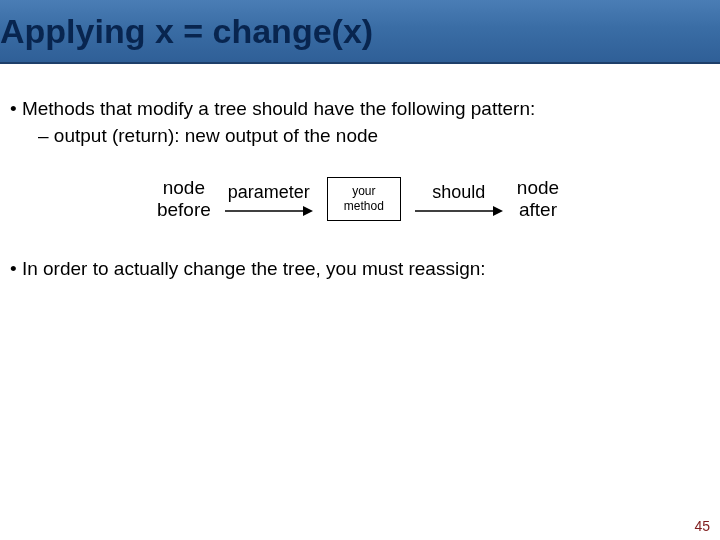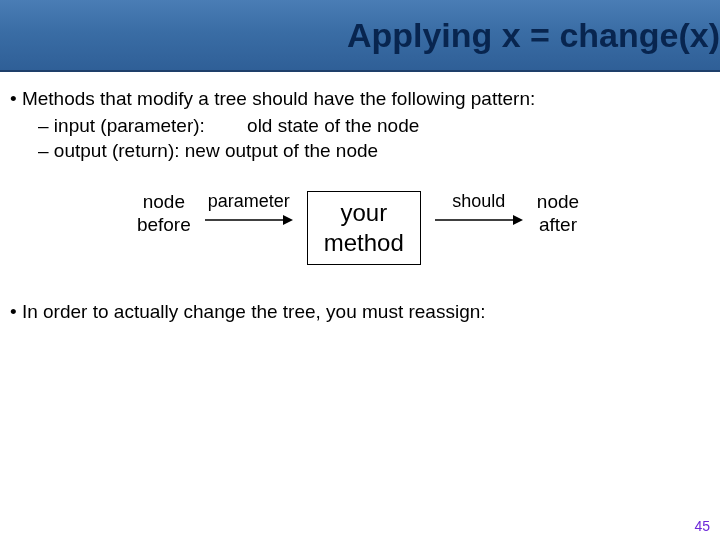--- a/index.html
+++ b/index.html
@@ -5,50 +5,52 @@
   * { box-sizing: border-box; margin: 0; padding: 0; }
   html, body { width: 720px; height: 540px; overflow: hidden; }
   body {
     font-family: Verdana, Geneva, sans-serif;
     background: #fff;
     color: #000;
     position: relative;
   }
   .title-bar {
     width: 100%;
-    height: 72px;
+    height: 64px;
     background: linear-gradient(to bottom, #4a7db5 0%, #3a6da5 45%, #2f5f97 100%);
     border-bottom: 2px solid #1e3f6a;
     display: flex;
     align-items: center;
-    justify-content: flex-end;
+    justify-content: flex-start;
   }
   .title-text {
     font-size: 34px;
     font-weight: bold;
     color: #08254f;
     font-family: Verdana, sans-serif;
   }
   .content {
     padding: 10px 14px 0 10px;
+    margin-top: 18px;
   }
   .bullet-main {
     font-size: 19px;
     margin: 6px 0 4px 0;
   }
   .sub-list {
     margin-left: 28px;
     margin-bottom: 18px;
   }
   .sub-item {
     font-size: 19px;
     line-height: 1.3;
   }
   .diagram {
     display: flex;
+    align-items: center;
     justify-content: center;
     gap: 14px;
     margin: 28px 0 36px 0;
   }
   .dlabel {
     font-size: 19px;
     text-align: center;
     line-height: 1.2;
   }
   .arrow-wrap {
@@ -60,52 +62,51 @@
   .arrow-label {
     font-size: 18px;
   }
   .arrow {
     width: 88px;
     height: 12px;
   }
   .dbox {
     border: 1.5px solid #000;
     padding: 6px 16px;
-    font-size: 24px;
+    font-size: 12px;
     text-align: center;
     line-height: 1.25;
   }
   .codeblock {
     margin: 6px 0 0 44px;
     font-family: "Courier New", monospace;
     font-size: 19px;
     line-height: 1.28;
   }
   .slidenum {
     position: absolute;
     right: 10px;
     bottom: 6px;
     font-size: 14px;
-    color: #6d28d9;
+    color: #7f1d1d;
   }
   svg.arrow line { stroke: #000; stroke-width: 1.5; }
   svg.arrow polygon { fill: #000; }
 </style>
 </head>
 <body>
 
 <div class="title-bar">
   <div class="title-text">Applying x = change(x)</div>
 </div>
 
 <div class="content">
 
   <div class="bullet-main">• Methods that modify a tree should have the following pattern:</div>
   <div class="sub-list">
-    <div class="sub-item" style="white-space:pre">– input (parameter):        old state of the node</div>
     <div class="sub-item">– output (return):  new output of the node</div>
   </div>
 
   <div class="diagram">
     <div class="dlabel" style="white-space:pre">node
 before</div>
 
     <div class="arrow-wrap">
       <div class="arrow-label">parameter</div>
       <svg class="arrow" viewBox="0 0 88 12">

